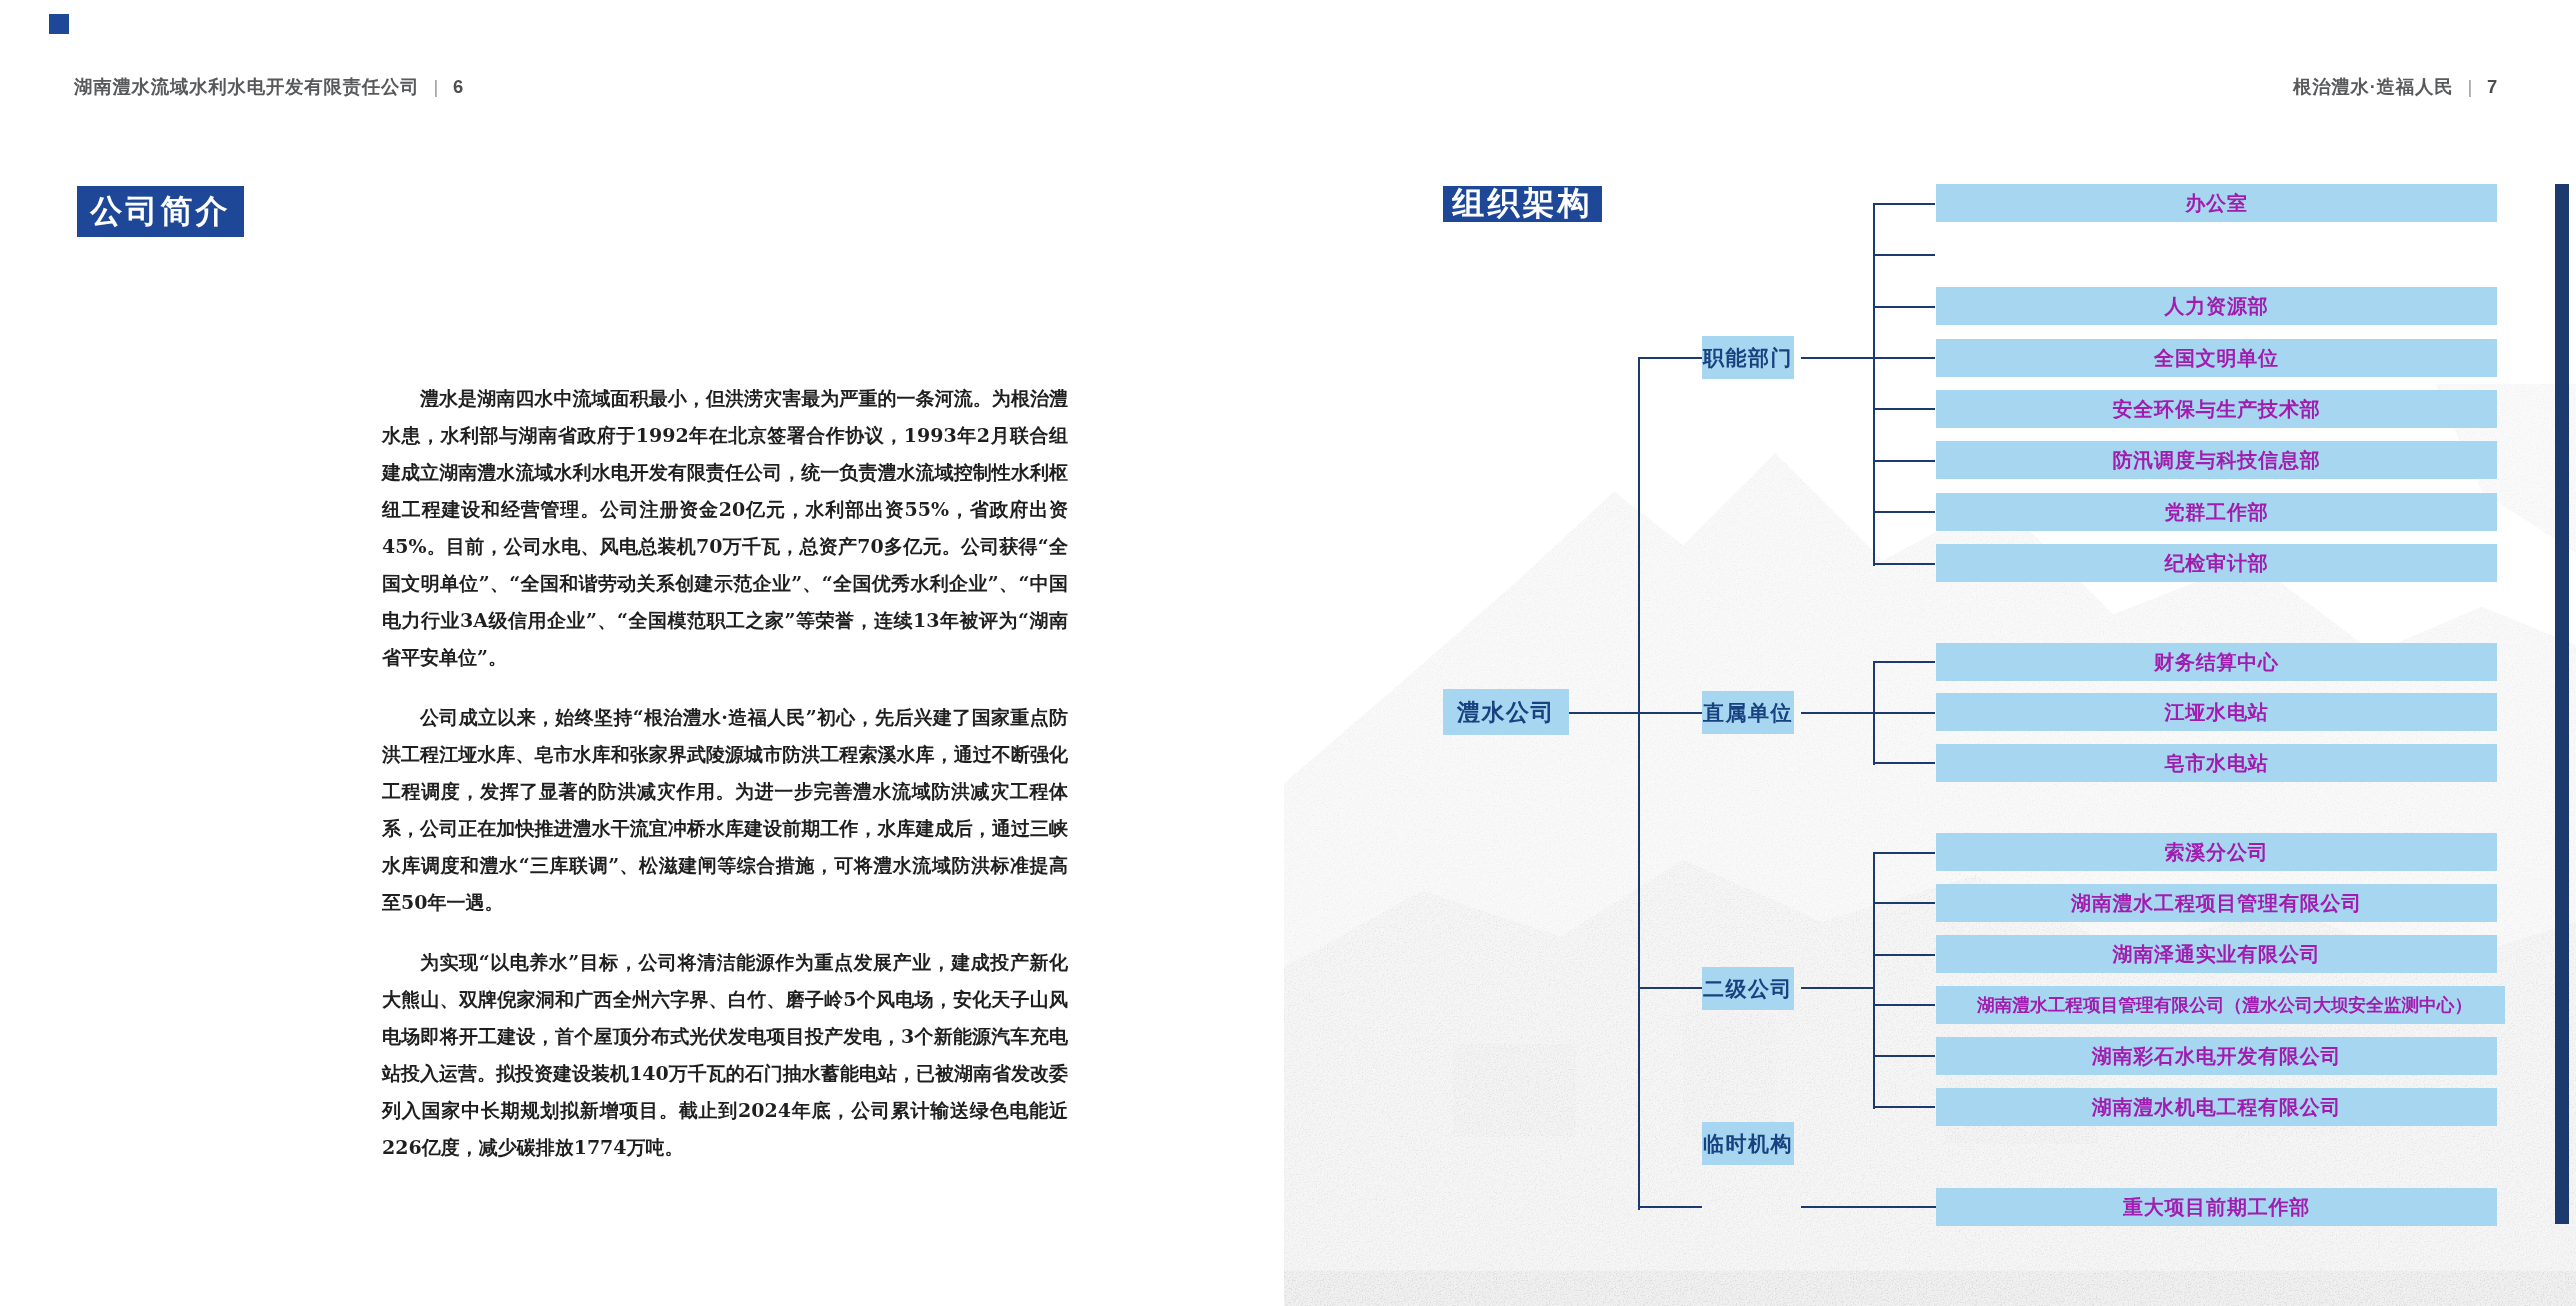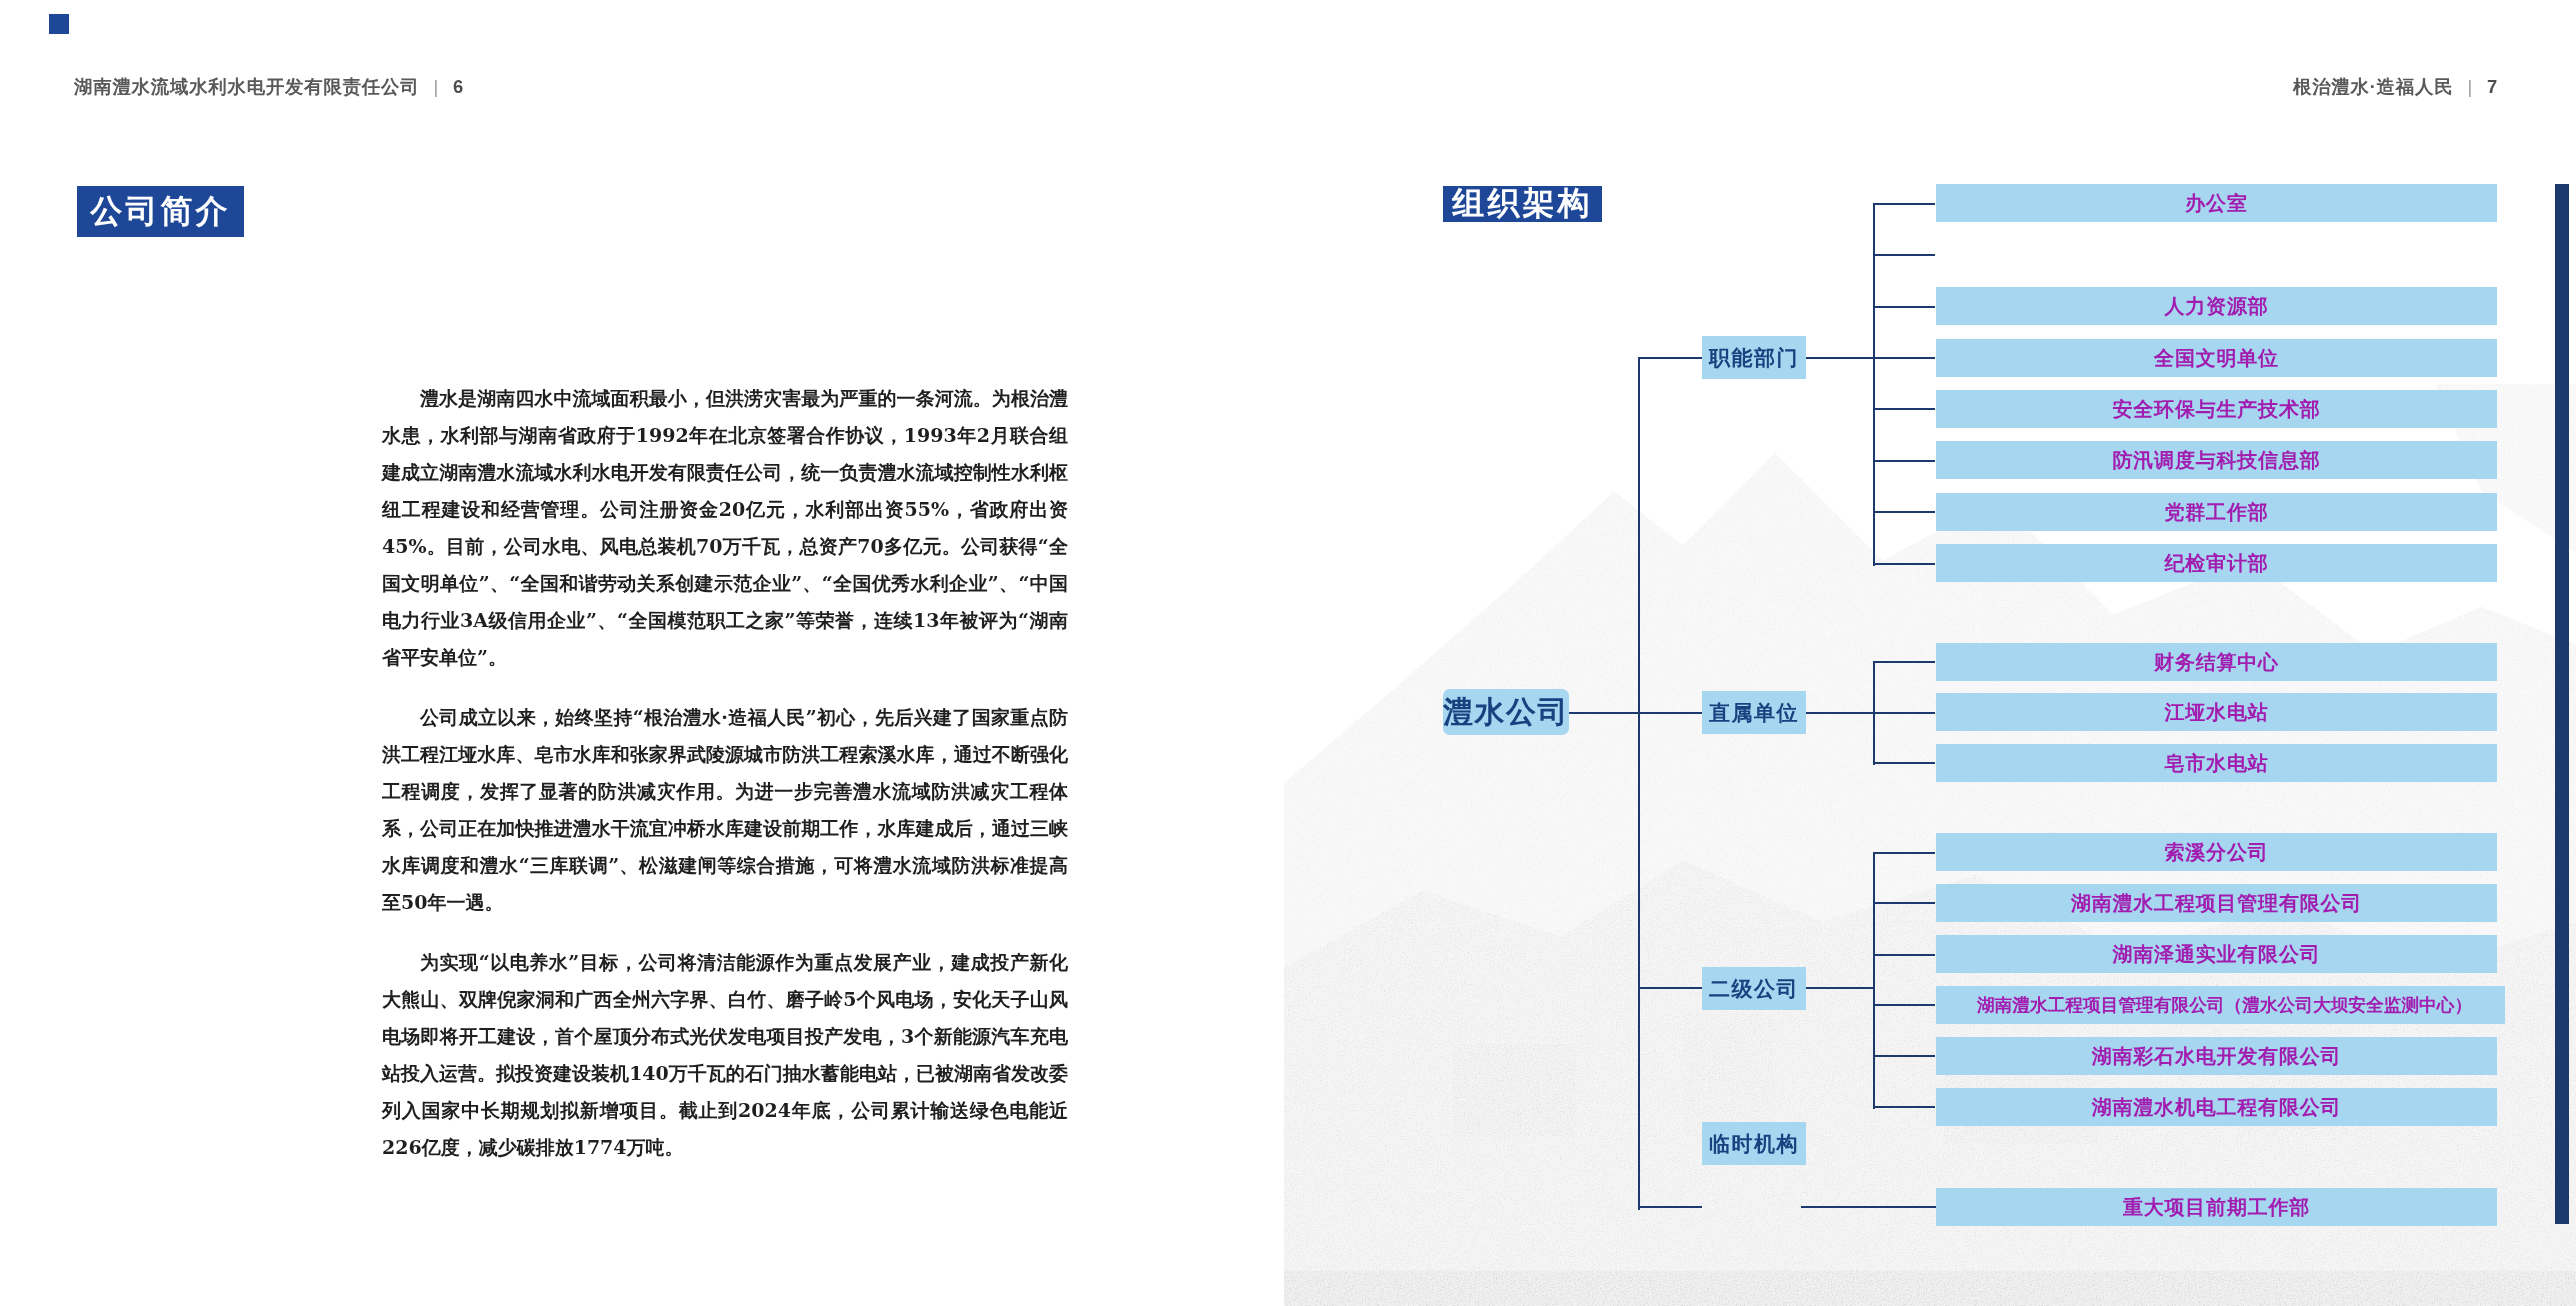--- a/index.html
+++ b/index.html
@@ -47,22 +47,22 @@
   .body-text p{margin:0 0 23px 0;text-indent:2em;}
 
   
   .org{position:absolute;inset:0;z-index:3;}
   .org-line{position:absolute;background:#1c3a6e;}
   .org-node{
     position:absolute;background:#a6d6f0;color:#17427f;
     font-weight:bold;display:flex;align-items:center;justify-content:center;
     letter-spacing:1.5px;
   }
-  .node-root{left:1443px;top:689px;width:126px;height:46px;font-size:30px;border-radius:7px;}
-  .node-group{left:1702px;width:104px;height:43px;font-size:21px;}
+  .node-root{left:1443px;top:689px;width:126px;height:46px;font-size:23px;}
+  .node-group{left:1702px;width:92px;height:43px;font-size:21px;}
   .org-bar{
     position:absolute;left:1936px;width:561px;height:38px;
     background:#a6d6f0;color:#a21caf;font-weight:bold;font-size:20px;
     display:flex;align-items:center;justify-content:center;letter-spacing:0.8px;
   }
   .bar-small{font-size:17.7px;letter-spacing:0;padding-left:8px;}
 </style>
 </head>
 <body>
 

